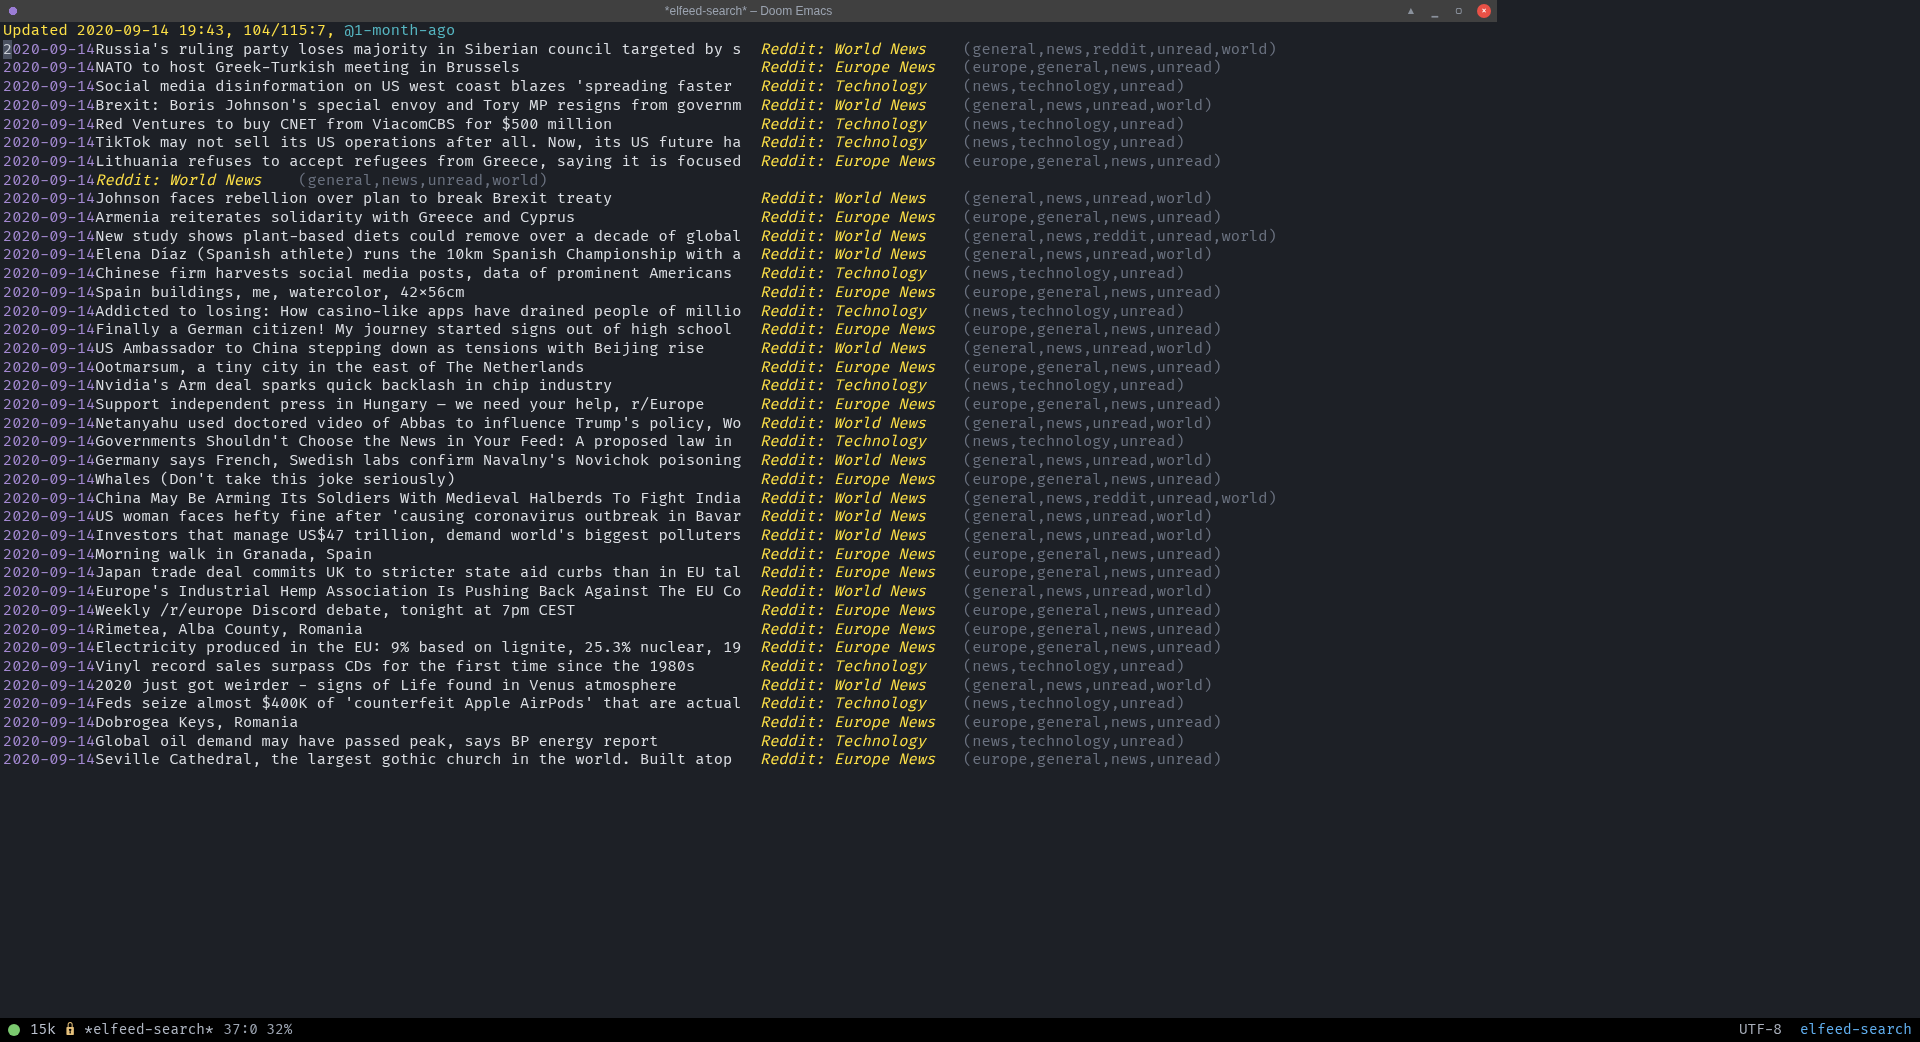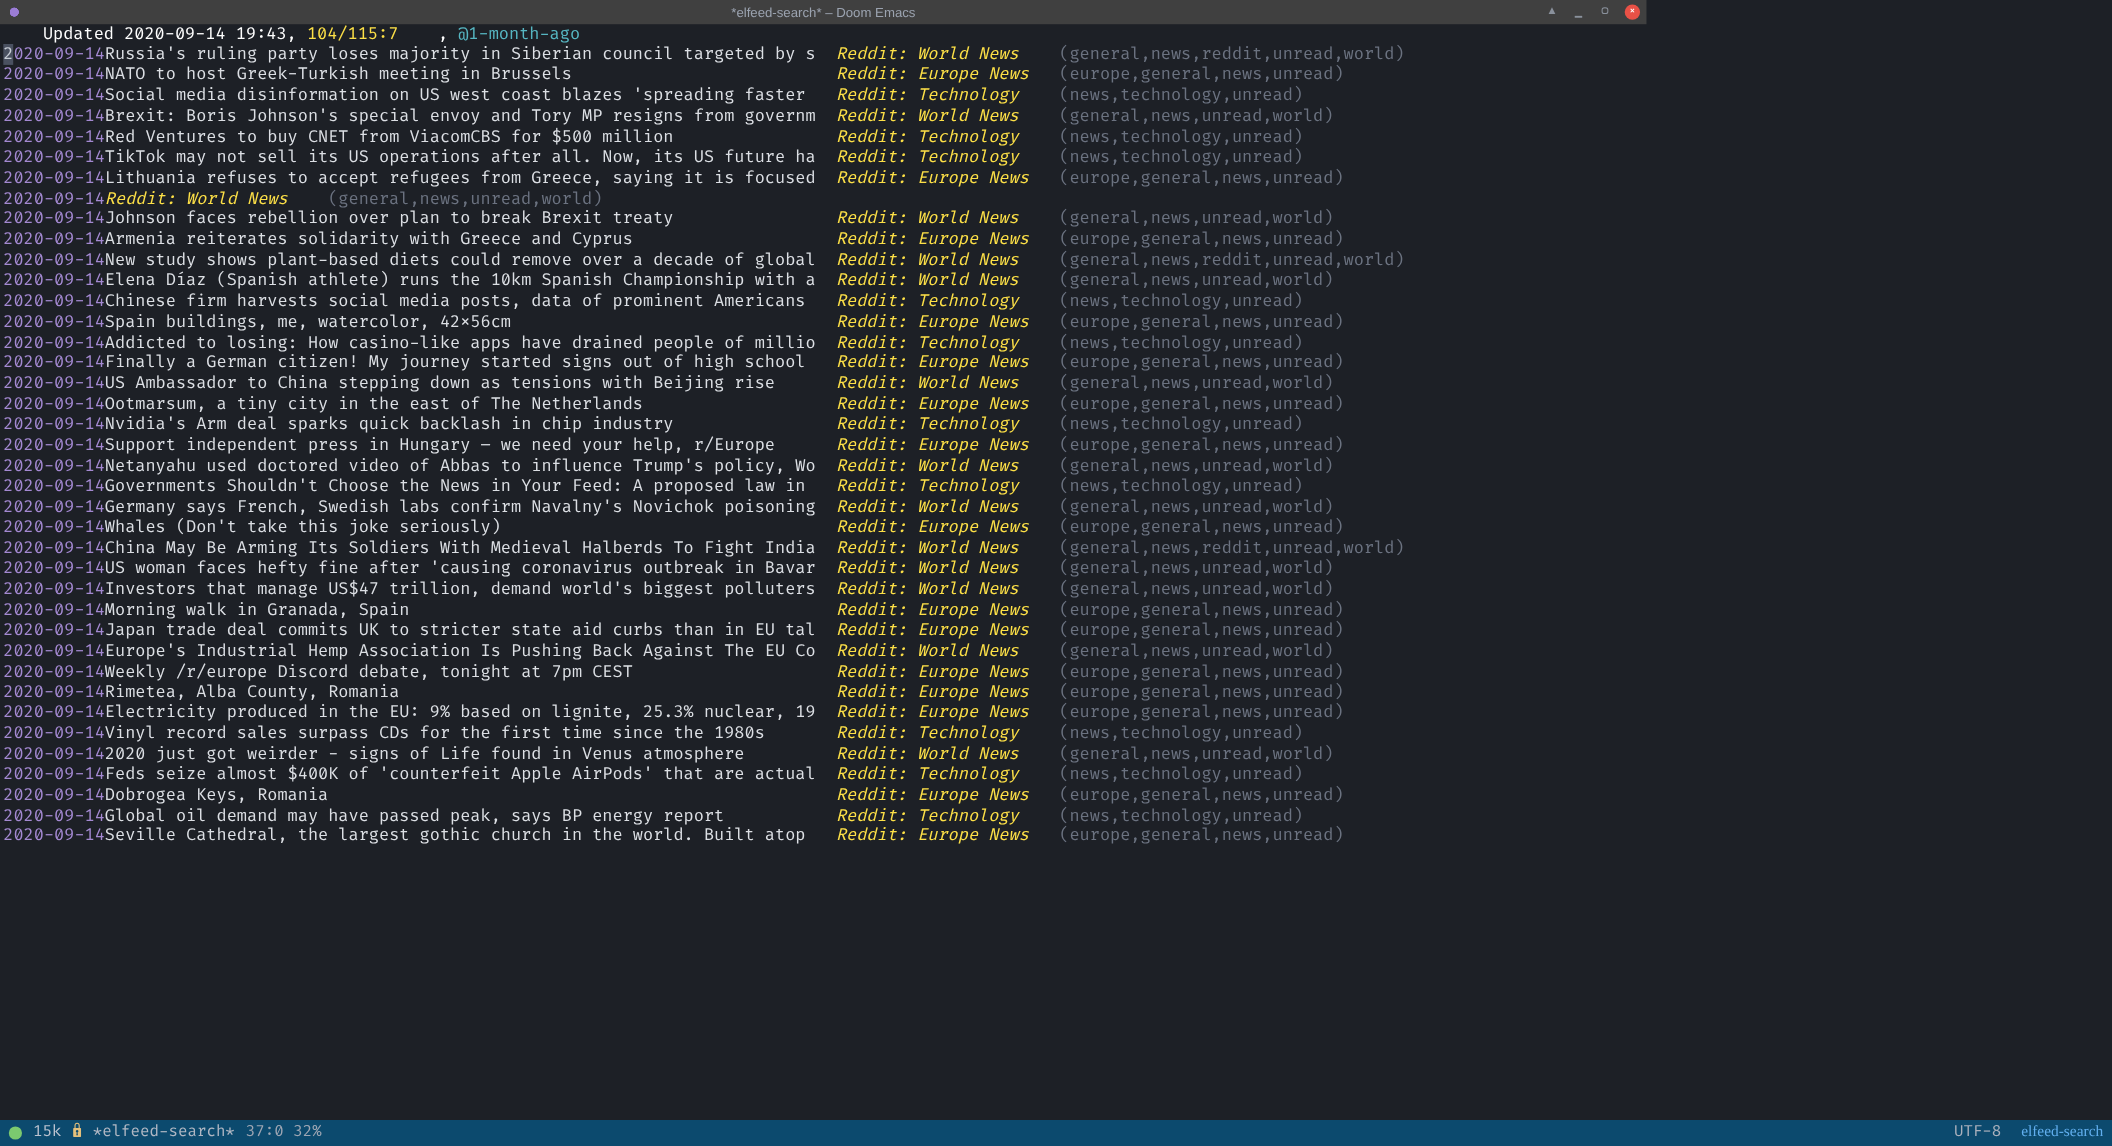--- a/index.html
+++ b/index.html
@@ -55,42 +55,42 @@
   font-size: 10px;
   line-height: 14px;
   text-align: center;
 }
 .content {
   padding: 0 3px;
 }
 .header-line {
   white-space: pre;
 }
-.hl-updated { color: #ffffff; margin-left: 36px; }
+.hl-updated { color: #fde047; }
 .hl-count { color: #fde047; }
 .hl-age { color: #56b6c2; }
 .entry {
   white-space: pre;
   display: flex;
 }
 .col-date { color: #a489d2; width: 10ch; flex-shrink: 0; }
 .col-title { color: #dcdfe4; width: 72ch; flex-shrink: 0; overflow: hidden; }
 .col-feed { color: #fde047; width: 22ch; flex-shrink: 0; font-style: italic; }
 .col-tags { color: #6b7280; }
 .first-char-hl {
   background: #4a5160;
   color: #c8cdd6;
 }
 .modeline {
   position: fixed;
   bottom: 0;
   left: 0;
   right: 0;
   height: 24px;
-  background: #0c4a6e;
+  background: #000000;
   display: flex;
   align-items: center;
   padding: 0 8px;
   font-size: 14px;
   gap: 10px;
 }
 .ml-dot {
   width: 12px; height: 12px;
   background: #7bc96f;
   border-radius: 50%;
@@ -100,21 +100,21 @@
 .ml-lock { color: #e5c07b; }
 .ml-buffer { color: #b0b7c3; }
 .ml-pos { color: #9ea6b3; }
 .ml-right {
   margin-left: auto;
   display: flex;
   gap: 18px;
   align-items: center;
 }
 .ml-enc { color: #aab0bc; }
-.ml-major { color: #61afef; font-family: Liberation Serif, serif; }
+.ml-major { color: #61afef; }
 </style>
 </head>
 <body>
 
 <div class="titlebar">
   <span class="titlebar-icon"></span>
   <span class="titlebar-title">*elfeed-search* – Doom Emacs</span>
   <div class="titlebar-buttons">
     <span class="titlebar-btn">▲</span>
     <span class="titlebar-btn">▁</span>

